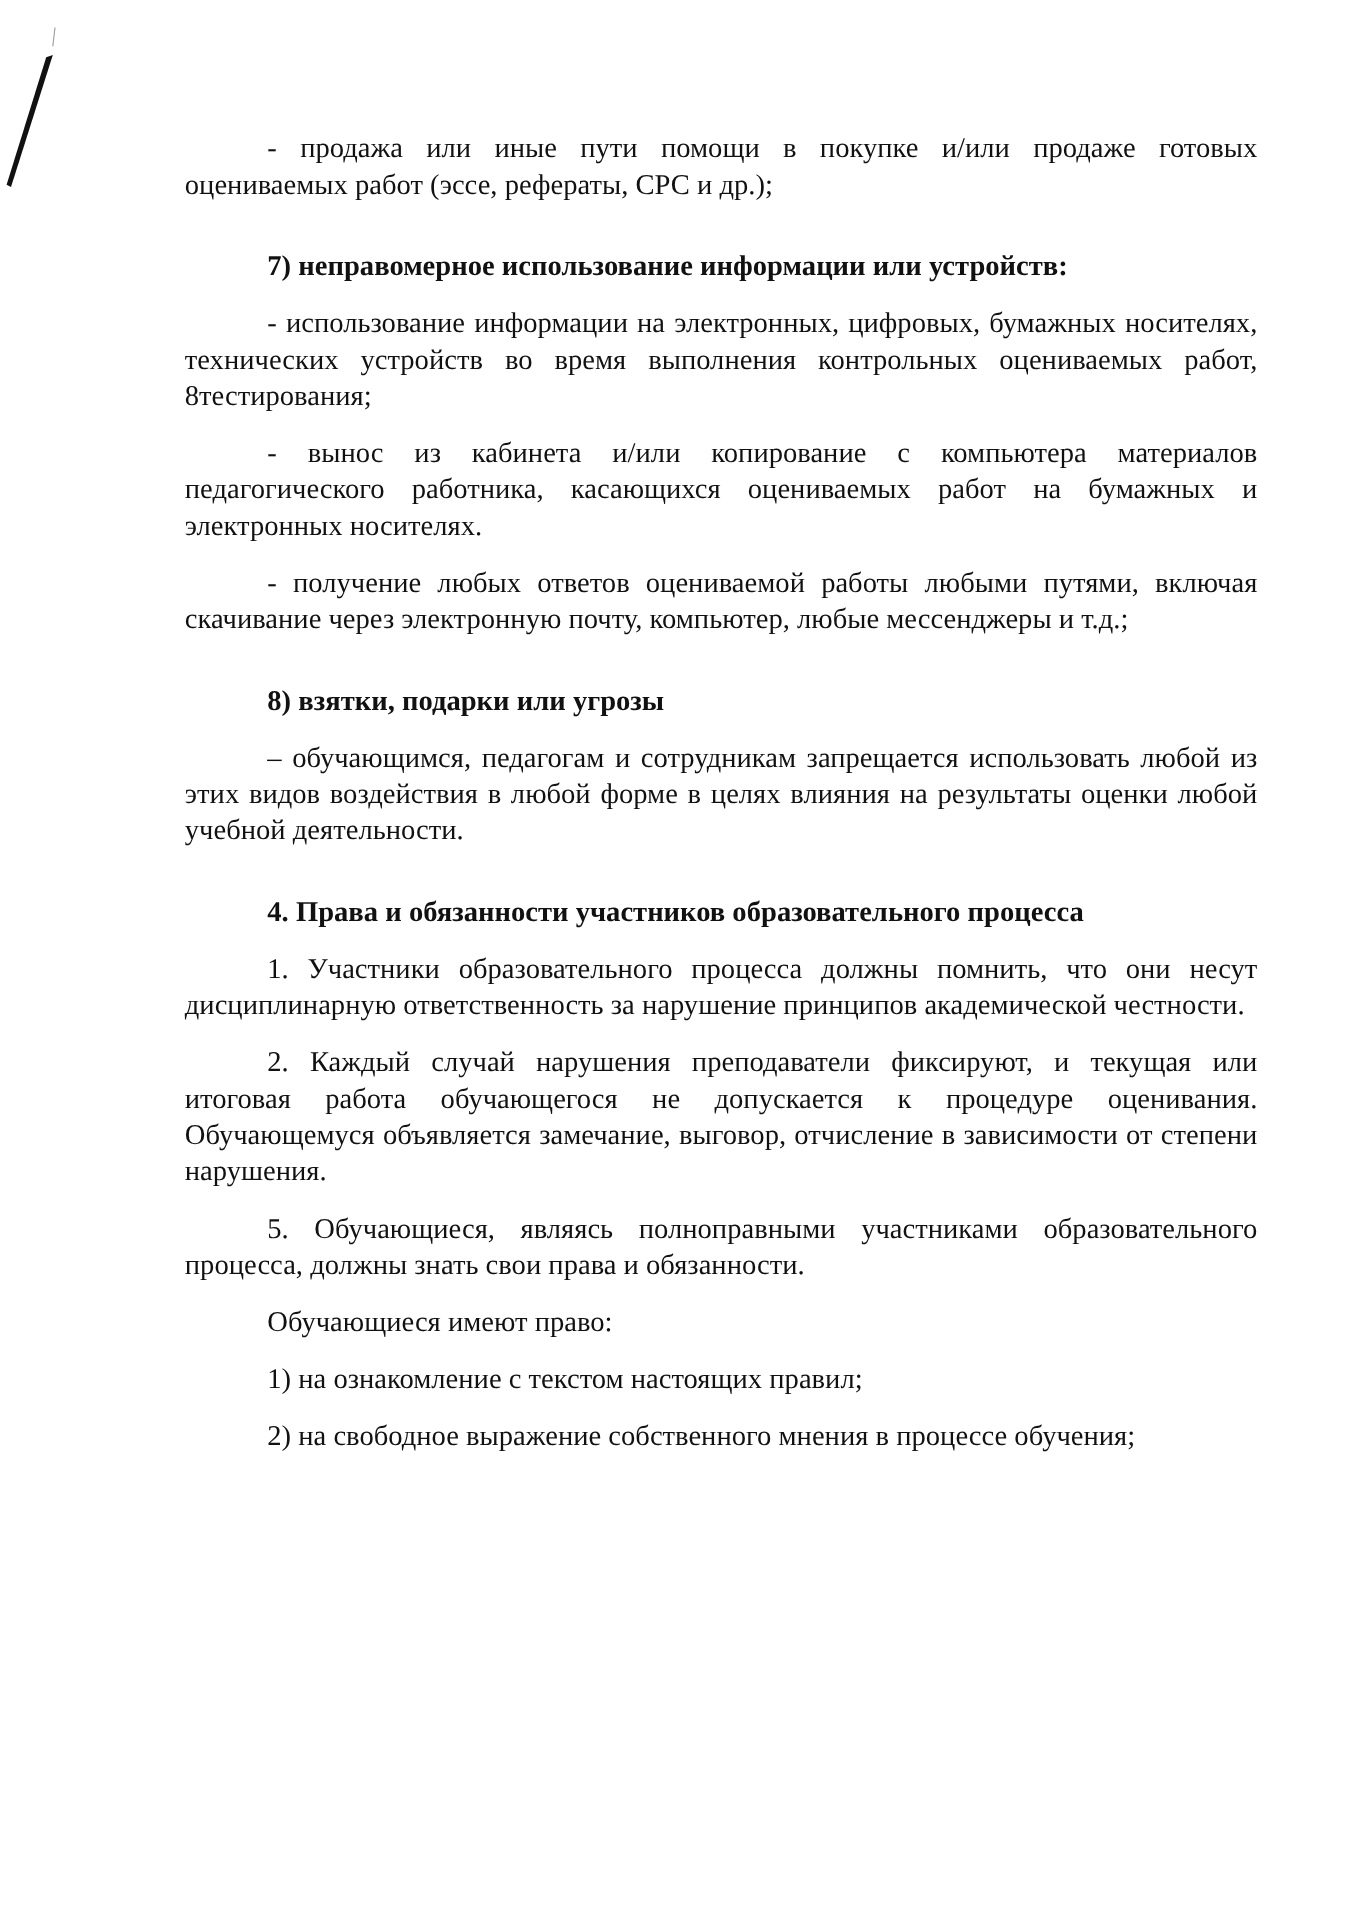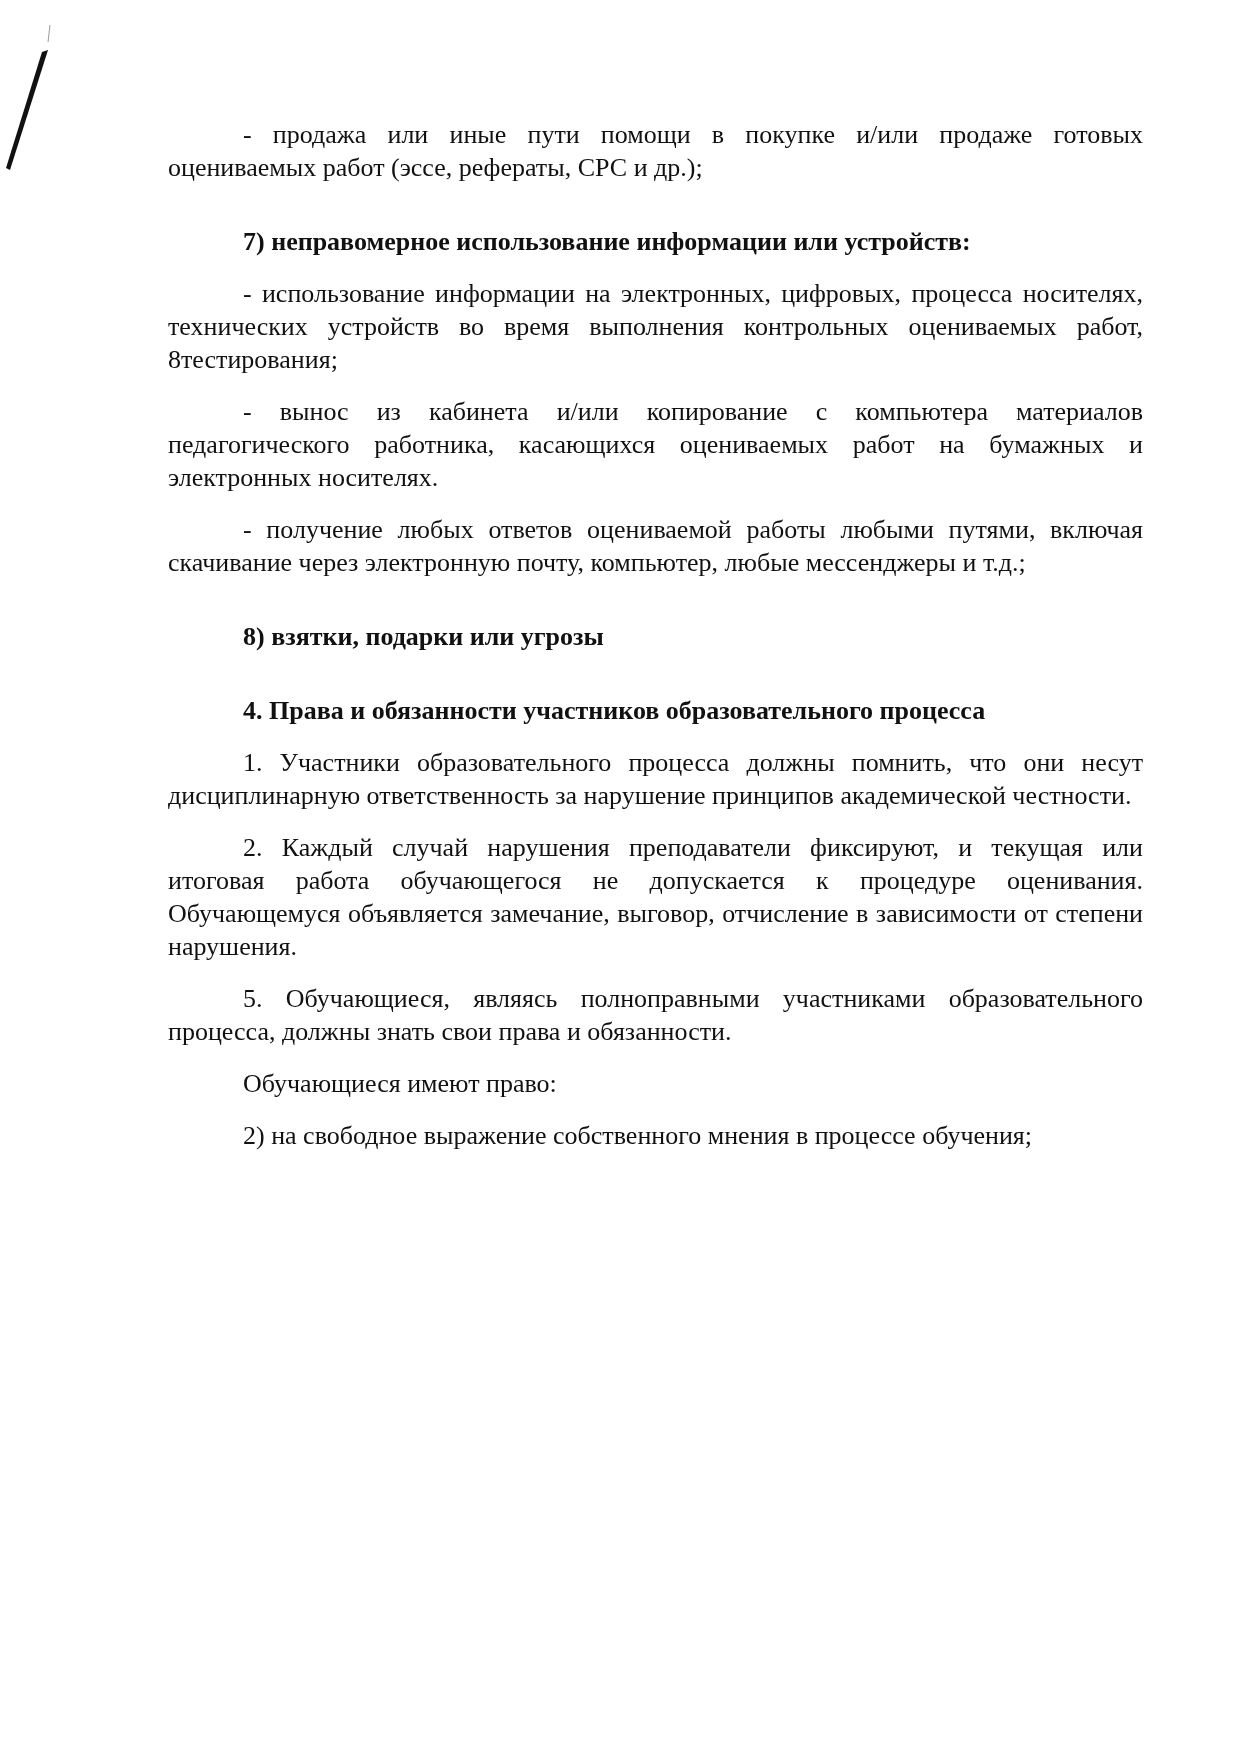--- a/index.html
+++ b/index.html
@@ -17,24 +17,26 @@
 
 <div class="page">
   <svg class="margin-mark" viewBox="0 0 60 160">
     <path d="M48 30 L10 150 L6 148 L42 32 Z" fill="#111"></path>
     <path d="M50 5 L48 22" stroke="#999" stroke-width="1"></path>
   </svg>
 
   <div class="content">
     <p>- продажа или иные пути помощи в покупке и/или продаже готовых оцениваемых работ (эссе, рефераты, СРС и др.);</p>
     <p class="heading">7) неправомерное использование информации или устройств:</p>
-    <p>- использование информации на электронных, цифровых, процесса носителях, технических устройств во время выполнения контрольных оцениваемых работ, 8тестирования;</p>
+    <p>- использование информации на электронных, цифровых, бумажных носителях, технических устройств во время выполнения контрольных оцениваемых работ, 8тестирования;</p>
     <p>- вынос из кабинета и/или копирование с компьютера материалов педагогического работника, касающихся оцениваемых работ на бумажных и электронных носителях.</p>
     <p>- получение любых ответов оцениваемой работы любыми путями, включая скачивание через электронную почту, компьютер, любые мессенджеры и т.д.;</p>
     <p class="heading">8) взятки, подарки или угрозы</p>
+    <p>– обучающимся, педагогам и сотрудникам запрещается использовать любой из этих видов воздействия в любой форме в целях влияния на результаты оценки любой учебной деятельности.</p>
     <p class="heading">4. Права и обязанности участников образовательного процесса</p>
     <p>1. Участники образовательного процесса должны помнить, что они несут дисциплинарную ответственность за нарушение принципов академической честности.</p>
     <p>2. Каждый случай нарушения преподаватели фиксируют, и текущая или итоговая работа обучающегося не допускается к процедуре оценивания. Обучающемуся объявляется замечание, выговор, отчисление в зависимости от степени нарушения.</p>
     <p>5. Обучающиеся, являясь полноправными участниками образовательного процесса, должны знать свои права и обязанности.</p>
     <p class="plain">Обучающиеся имеют право:</p>
+    <p class="plain">1) на ознакомление с текстом настоящих правил;</p>
     <p class="plain">2) на свободное выражение собственного мнения в процессе обучения;</p>
   </div>
 </div>
 
 </body></html>

